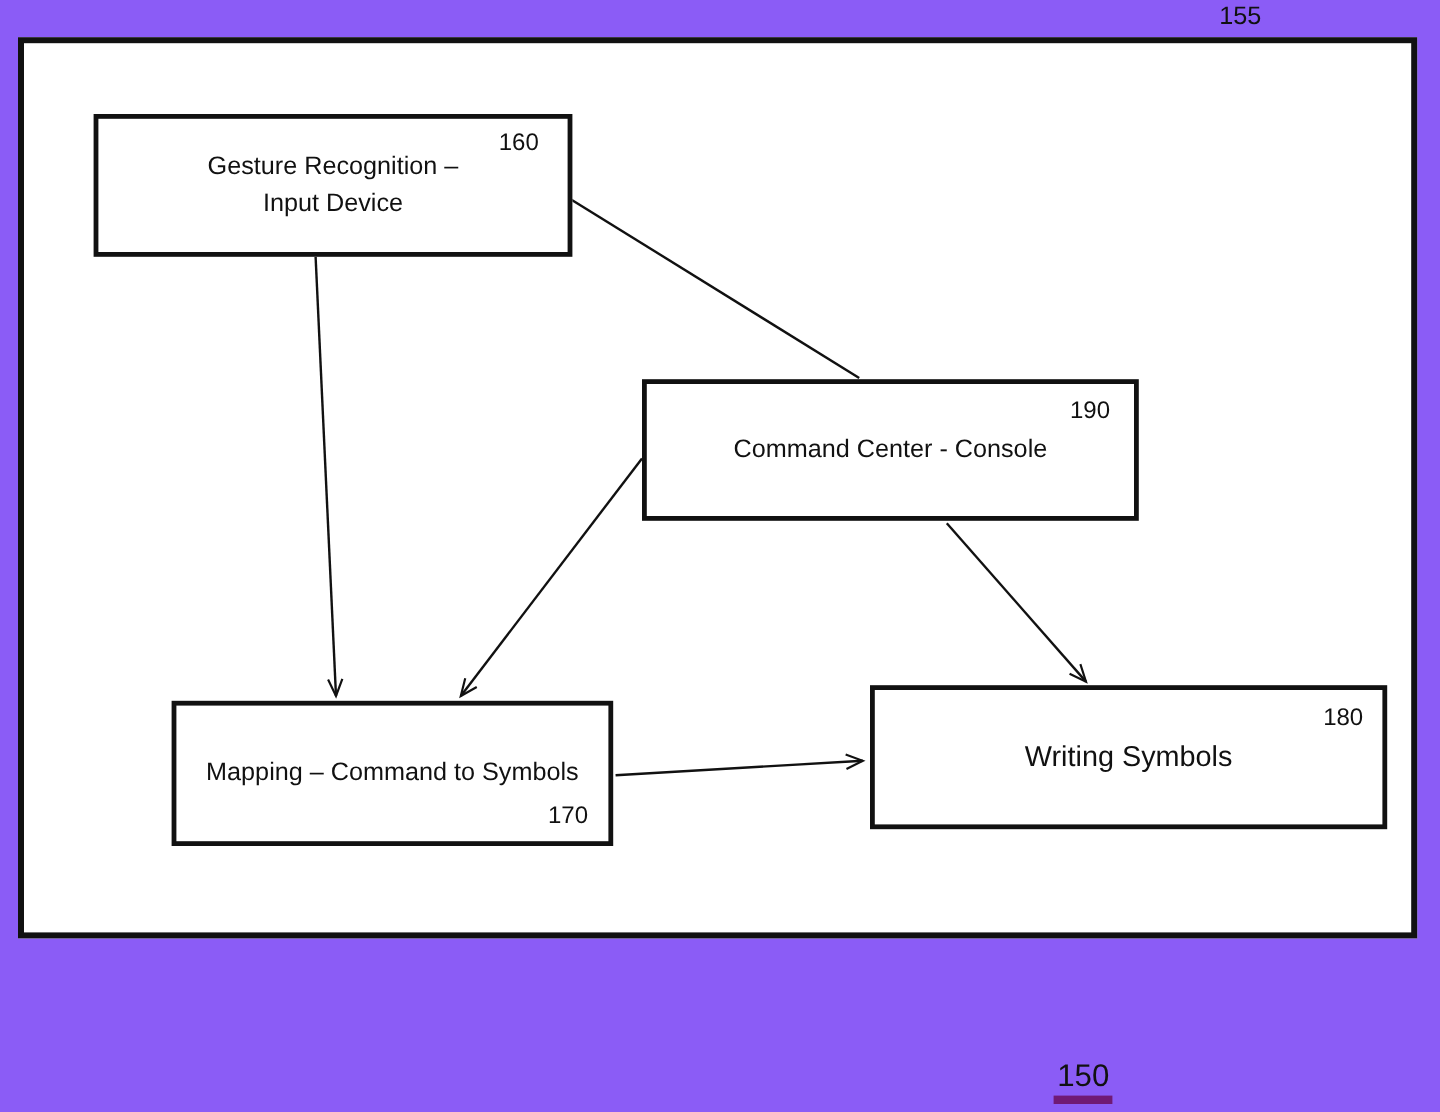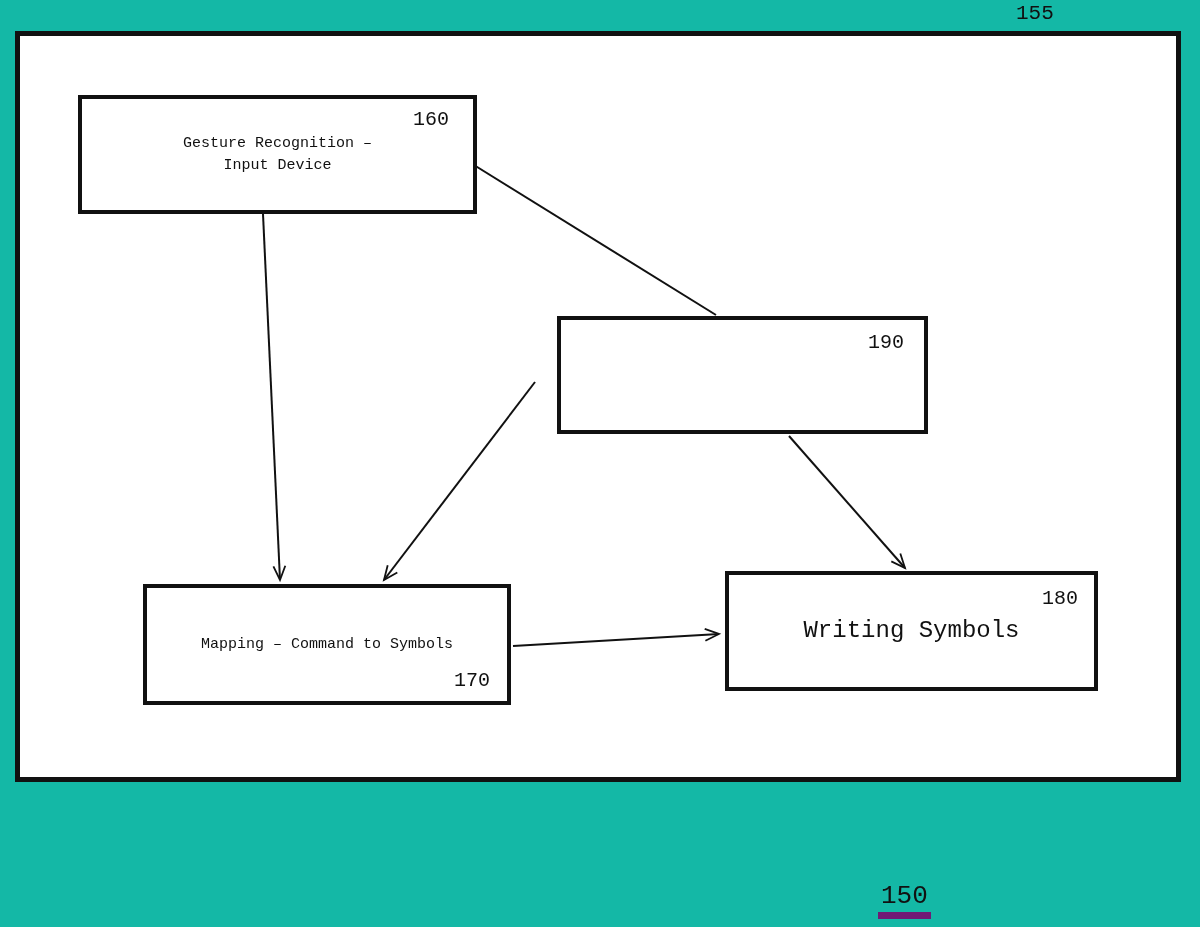--- a/index.html
+++ b/index.html
@@ -1,21 +1,21 @@
 <!DOCTYPE html>
 <html><head>
 <meta charset="utf-8">
 <style>
   html, body { margin: 0; padding: 0; background: #ffffff; }
   #canvas {
     position: relative;
     width: 1200px;
     height: 927px;
-    background: #14b8a6;
-    font-family: Liberation Mono, monospace;
+    background: #8b5cf6;
+    font-family: Liberation Sans, sans-serif;
     color: #111111;
     overflow: hidden;
   }
   .outer-border {
     position: absolute;
     left: 15px; top: 31px;
     width: 1166px; height: 751px;
     border: 5px solid #111111;
     box-sizing: border-box;
     background: #ffffff;
@@ -32,36 +32,36 @@
     background: #ffffff;
     border: 4px solid #111111;
     box-sizing: border-box;
     display: flex;
     align-items: center;
     justify-content: center;
     text-align: center;
     z-index: 2;
   }
   .node .node-text {
-    font-size: 15px;
+    font-size: 21px;
     line-height: 1.45;
     white-space: pre-line;
     padding: 0 10px;
   }
   .node .node-ref {
     position: absolute;
     font-size: 20px;
   }
   #box-gesture  { left: 78px;  top: 95px;  width: 399px; height: 119px; }
   #box-gesture .node-ref { top: 9px; right: 24px; }
-  #box-command  { left: 557px; top: 316px; width: 371px; height: 118px; }
+  #box-command  { left: 535px; top: 316px; width: 414px; height: 118px; }
   #box-command .node-ref { top: 11px; right: 20px; }
   #box-mapping  { left: 143px; top: 584px; width: 368px; height: 121px; }
   #box-mapping .node-ref { bottom: 9px; right: 17px; margin-top: 28px; }
-  #box-writing  { left: 725px; top: 571px; width: 373px; height: 120px; }
+  #box-writing  { left: 725px; top: 571px; width: 431px; height: 120px; }
   #box-writing .node-ref { top: 12px; right: 16px; }
   #box-writing .node-text { font-size: 24px; }
   .figure-number {
     position: absolute;
     left: 878px; top: 881px;
     font-size: 26px;
     border-bottom: 7px solid #701a75;
     padding: 0 3px 1px 3px;
   }
   svg.arrow-layer {
@@ -107,20 +107,21 @@
   </svg>
 
   <div class="node" id="box-gesture">
     <span class="node-ref">160</span>
     <span class="node-text">Gesture Recognition –
 Input Device</span>
   </div>
 
   <div class="node" id="box-command">
     <span class="node-ref">190</span>
+    <span class="node-text">Command Center - Console</span>
   </div>
 
   <div class="node" id="box-mapping">
     <span class="node-ref">170</span>
     <span class="node-text">Mapping – Command to Symbols</span>
   </div>
 
   <div class="node" id="box-writing">
     <span class="node-ref">180</span>
     <span class="node-text">Writing Symbols</span>

